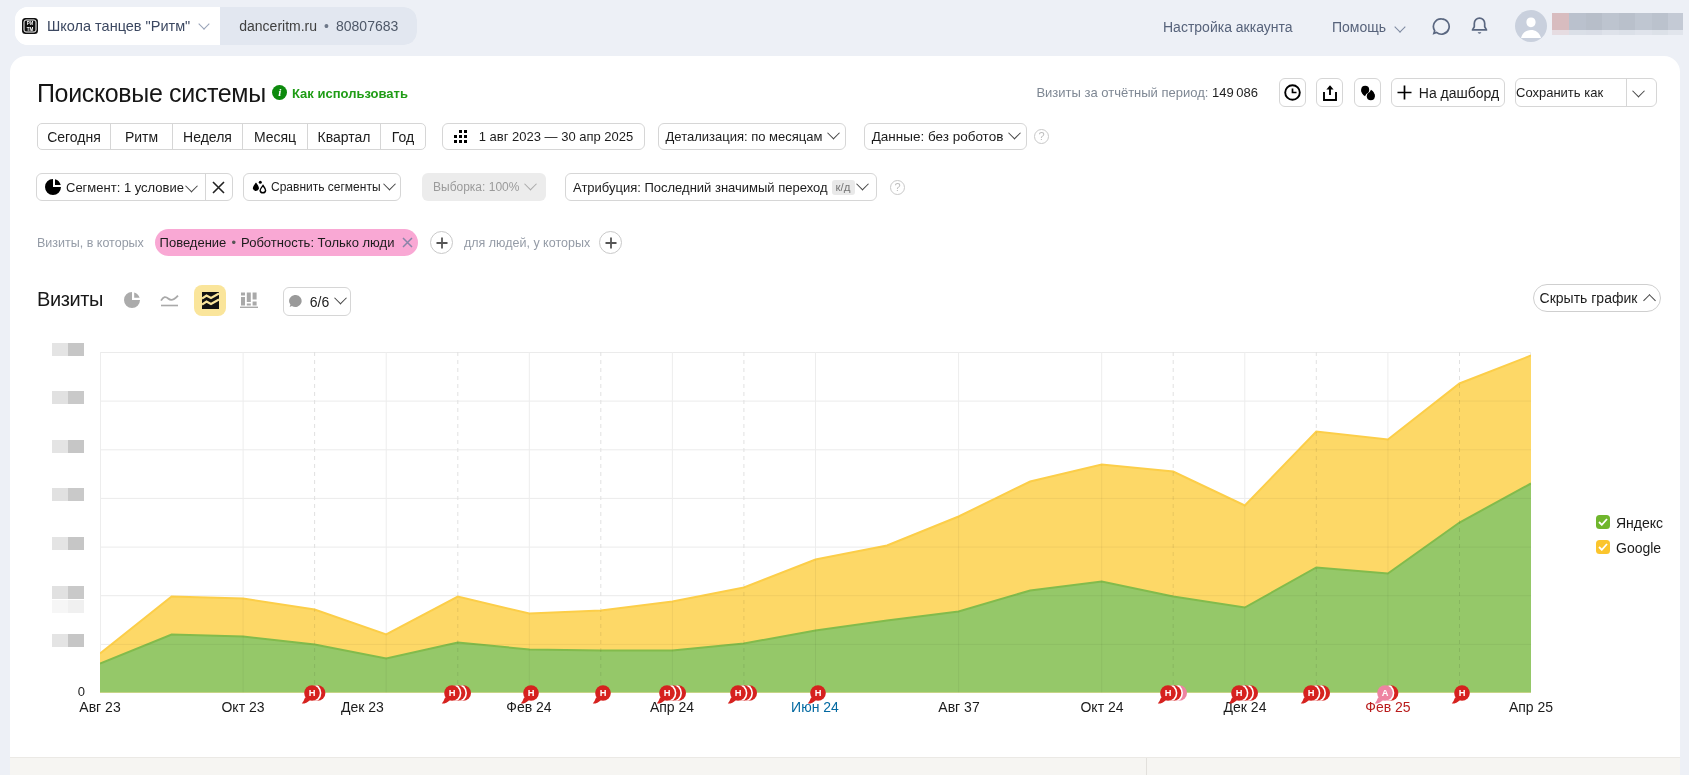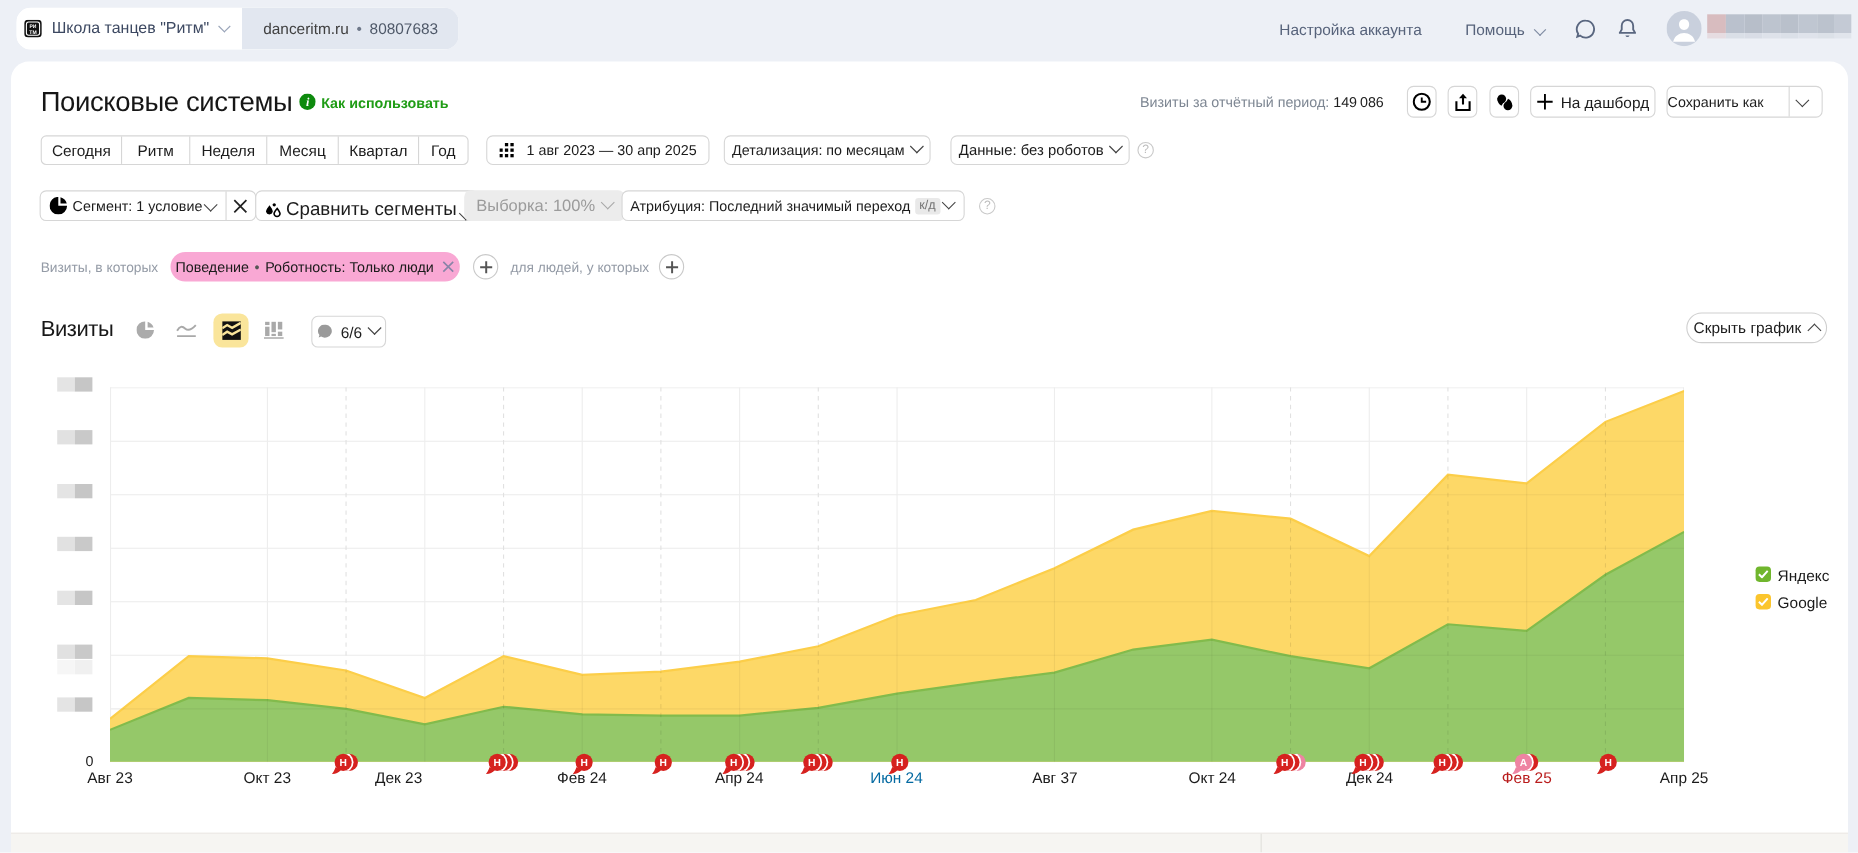--- a/index.html
+++ b/index.html
@@ -135,29 +135,29 @@
       <path d="M8 0 A8 8 0 1 0 16 8 L8 8 Z" fill="#000"></path>
       <path d="M10 0.3 A8 8 0 0 1 15.7 6 L10 6 Z" fill="#000"></path>
     </svg>
   <span style="position:absolute;left:29px;top:6px">Сегмент: 1 условие</span>
   <span class="chev" style="position:absolute;left:150px;top:9px;margin:0"></span>
   <span style="position:absolute;left:168px;top:0;width:1px;height:26px;background:#d6d6d6"></span>
   <svg width="13" height="13" viewBox="0 0 13 13" style="position:absolute;left:175px;top:6.5px">
       <path d="M1 1 L12 12 M12 1 L1 12" stroke="#222" stroke-width="1.6"></path>
     </svg>
 </div>
-<div class="abs" style="left:232px;top:173px;height:28px;border:1px solid #d6d6d6;border-radius:6px;display:flex;background:#fff;font-size:17px;color:#1c1c1c;align-items:flex-end;padding:0 6px 0 7px">
+<div class="abs" style="left:243px;top:173px;height:28px;border:1px solid #d6d6d6;border-radius:6px;display:flex;background:#fff;font-size:12px;color:#1c1c1c;align-items:center;padding:0 6px 0 7px">
   <svg width="17" height="17" viewBox="0 0 17 17" style="margin-right:3px">
       <path d="M5 3.5 C6.5 5.5 8 7.5 8 9.5 A3.2 3.2 0 0 1 1.8 9.5 C1.8 7.5 3.5 5.5 5 3.5z" fill="#000"></path>
       <path d="M12 6.5 C13.3 8.2 14.6 9.9 14.6 11.5 A2.8 2.8 0 0 1 9.1 11.5 C9.1 9.9 10.6 8.2 12 6.5z" fill="none" stroke="#000" stroke-width="1.4"></path>
       <circle cx="9.3" cy="3.2" r="1.5" fill="#000"></circle>
     </svg>
   Сравнить сегменты<span class="chev" style="margin-left:4px"></span>
 </div>
-<div class="abs" style="left:422px;top:173px;height:28px;border-radius:6px;display:flex;background:#ececec;font-size:15px;color:#9b9b9b;align-items:center;padding:0 11px">Выборка: 100%<span class="chev" style="border-color:#a9a9a9"></span></div>
+<div class="abs" style="left:422px;top:173px;height:28px;border-radius:6px;display:flex;background:#ececec;font-size:12px;color:#9b9b9b;align-items:center;padding:0 11px">Выборка: 100%<span class="chev" style="border-color:#a9a9a9"></span></div>
 <div class="abs" style="left:565px;top:173px;width:312px;height:28px;border:1px solid #d6d6d6;border-radius:6px;display:flex;background:#fff;font-size:13px;color:#1c1c1c;align-items:center;padding:0 7px;white-space:nowrap">Атрибуция: Последний значимый переход<span style="background:#e9e9e9;border-radius:3px;font-size:11.5px;color:#757575;padding:1.5px 4px;margin-left:4px">к/д</span><span class="chev" style="margin-left:3px"></span></div>
 <div class="abs" style="left:890px;top:180px;width:15px;height:15px;border:1.5px solid #c9c9c9;border-radius:50%;color:#bdbdbd;font-size:11px;text-align:center;line-height:12px">?</div>
 
 <div class="abs" style="left:37px;top:236px;font-size:12.5px;color:#949ba6">Визиты, в которых</div>
 <div class="abs" style="left:155px;top:229px;width:263px;height:27px;border-radius:14px;background:#f9a8d4;display:flex;align-items:center;justify-content:center;font-size:13px;color:#1b1b1b">Поведение <span style="margin:0 4px;color:#555">•</span> Роботность: Только люди
 <svg width="11" height="11" viewBox="0 0 11 11" style="margin-left:8px">
       <path d="M1 1 L10 10 M10 1 L1 10" stroke="#8a84a8" stroke-width="1.5"></path>
     </svg></div>
 <div class="abs" style="left:430px;top:231px;width:23px;height:23px;border:1px solid #c9c9c9;border-radius:50%;background:#fff"><svg width="12" height="12" viewBox="0 0 12 12" style="margin:4.5px">
       <path d="M6 0.5 V11.5 M0.5 6 H11.5" stroke="#555" stroke-width="1.8"></path>

